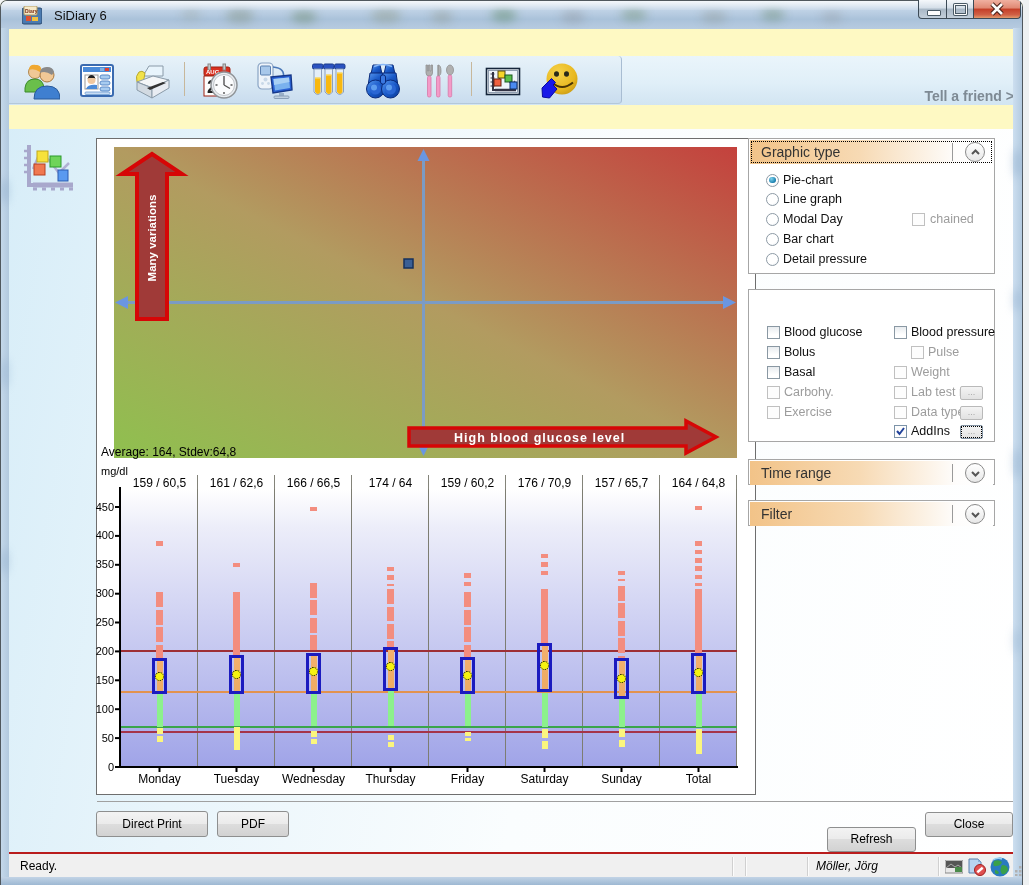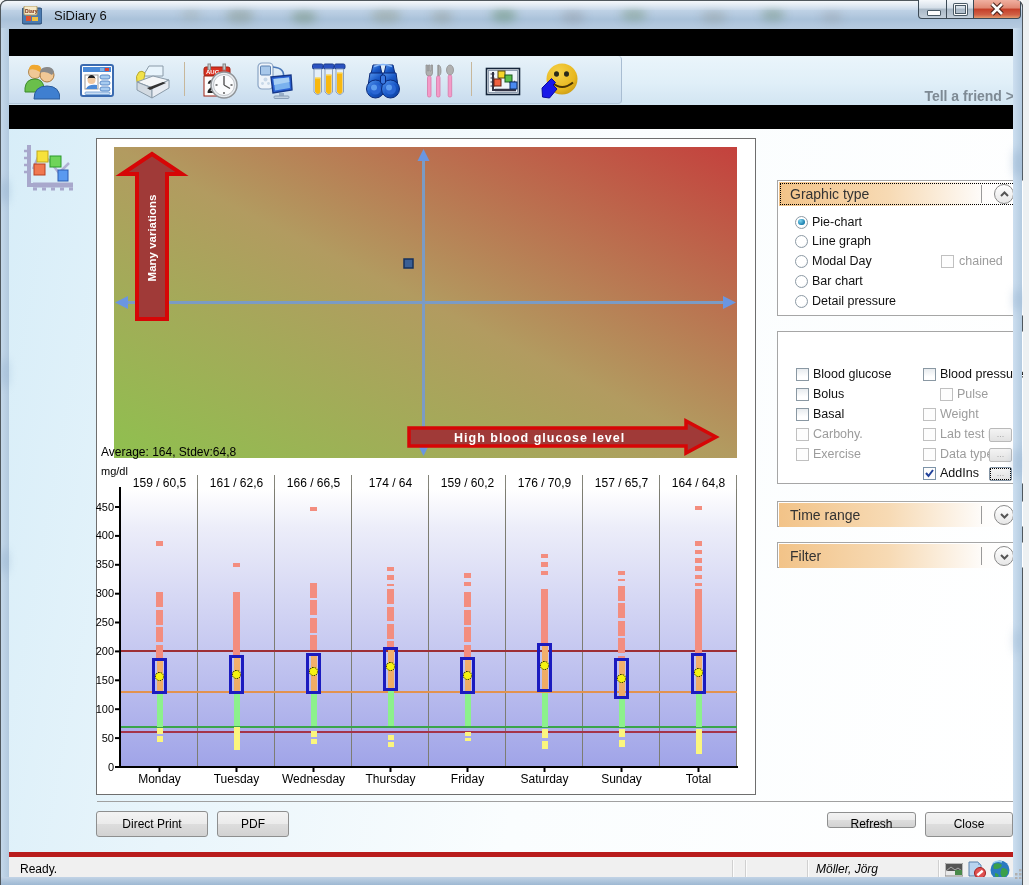--- a/index.html
+++ b/index.html
@@ -1,19 +1,19 @@
 <!DOCTYPE html>
 <html><head><meta charset="utf-8">
 <style>
 html,body{margin:0;padding:0;}
 body{width:1029px;height:885px;position:relative;overflow:hidden;
  font-family:"Liberation Sans",sans-serif;background:#f4f6f7;}
 .abs{position:absolute;}
 #win{position:absolute;left:0;top:0;width:1023px;height:885px;
- border-radius:7px 7px 0 0;background:#000000;box-shadow:0 0 0 1px #50585e inset;overflow:hidden;}
+ border-radius:7px 7px 0 0;background:#fef9c3;box-shadow:0 0 0 1px #50585e inset;overflow:hidden;}
 #titlebar{position:absolute;left:1px;top:1px;width:1021px;height:28px;
  border-radius:6px 6px 0 0;overflow:hidden;
  background:linear-gradient(180deg,#d2e0ee 0%,#bed1e5 35%,#aac2da 65%,#b7cbe0 100%);}
 .blob{position:absolute;border-radius:50%;filter:blur(5px);}
 #titletext{position:absolute;left:53px;top:7px;font-size:13px;color:#101010;}
 
 #winbtns{position:absolute;right:2px;top:0;height:19px;display:flex;}
 .wbtn{height:19px;border:1px solid #3c4a56;border-top:none;box-sizing:border-box;
  background:linear-gradient(180deg,#f5f8fb 0%,#d4dee8 45%,#a9b8c6 50%,#c3cfdb 100%);
  position:relative;}
@@ -67,21 +67,21 @@
 .pinkgap{position:absolute;width:7px;
  background:repeating-linear-gradient(180deg,#f38d7f 0,#f38d7f 15px,rgba(0,0,0,0) 15px,rgba(0,0,0,0) 17.5px);}
 .pinkdot{position:absolute;width:7px;
  background:repeating-linear-gradient(180deg,#f38d7f 0,#f38d7f 4.5px,rgba(0,0,0,0) 4.5px,rgba(0,0,0,0) 8.5px);}
 .greenbar{position:absolute;width:6px;background:#8cf18c;}
 .yellbar{position:absolute;width:6px;background:#fbf67e;}
 .orgbar{position:absolute;width:6px;background:linear-gradient(180deg,#f3b06e,#eeab62);}
 .bpbox{position:absolute;width:15px;border:3px solid #1b1bbf;background:transparent;box-sizing:border-box;}
 .med{position:absolute;width:9px;height:9px;border-radius:50%;background:#f6f310;border:1.3px dotted #000;box-sizing:border-box;}
 
-.panel{position:absolute;left:776px;width:247px;background:#fff;border:1px solid #a6a6a6;box-sizing:border-box;margin-top:42px;}
+.panel{position:absolute;left:747px;width:247px;background:#fff;border:1px solid #a6a6a6;box-sizing:border-box;}
 .phead{position:absolute;left:1px;top:1px;right:1px;height:24px;
  background:linear-gradient(90deg,#f2c388 0%,#f7dab4 45%,#fefdfc 85%,#ffffff 100%);}
 .phead.gray{background:linear-gradient(90deg,#c3c3c3 0%,#dcdcdc 45%,#fbfbfb 85%,#ffffff 100%);}
 .phead .t{position:absolute;left:11px;top:4px;font-size:14px;color:#333;}
 .phead .sep{position:absolute;right:40px;top:3px;width:1px;height:18px;background:#9a9a9a;}
 .cbtn{position:absolute;right:8px;top:2px;width:20px;height:20px;border-radius:50%;
  border:1px solid #8a8a8a;background:linear-gradient(180deg,#ffffff,#e7e7e7);box-sizing:border-box;}
 .chev{position:absolute;left:4.5px;width:9px;height:9px;}
 .focusdot{outline:1px dotted #000;outline-offset:-2px;}
 .rlab{position:absolute;font-size:12.5px;color:#101010;white-space:nowrap;}
@@ -95,21 +95,21 @@
 .cb.dis{border-color:#c0c0c0;background:#fdfdfd;}
 .cb.chk{border-color:#7c93a8;background:#fdfdfd;}
 .dots{position:absolute;width:23px;height:14px;border:1px solid #b9b9b9;border-radius:2px;
  background:linear-gradient(180deg,#f4f4f4,#e2e2e2);box-sizing:border-box;color:#a8a8a8;
  font-size:9px;text-align:center;line-height:11px;}
 
 .btn{position:absolute;border:1px solid #8e8f8f;border-radius:3px;box-sizing:border-box;
  background:linear-gradient(180deg,#f3f3f3 0%,#ebebeb 48%,#dddddd 50%,#d2d2d2 100%);
  font-size:12px;color:#000;text-align:center;}
 
-#status{position:absolute;left:1px;top:852px;width:1021px;height:25px;background:#f0f0f0;border-top:5px solid #b91c1c;}
+#status{position:absolute;left:1px;top:852px;width:1021px;height:25px;background:#f0f0f0;border-top:2px solid #b91c1c;}
 .ssep{position:absolute;top:3px;width:1px;height:19px;background:#d0d0d0;box-shadow:1px 0 0 #fcfcfc;}
 #bottomglass{position:absolute;left:1px;top:877px;width:1021px;height:8px;
  background:linear-gradient(180deg,#c2d4e6,#9db8d2);}
 #rightglass{position:absolute;right:1px;top:28px;width:9px;bottom:8px;background:linear-gradient(90deg,#cddff0,#b4cbe0);}
 #leftglass{position:absolute;left:1px;top:28px;width:8px;bottom:8px;background:linear-gradient(90deg,#c4d8ea,#b2c9de);}
 </style></head><body>
 
 <div id="win">
 <div id="titlebar">
 <div class="blob" style="left:225px;top:8px;width:28px;height:14px;background:#8a9a90;opacity:0.55"></div>
@@ -519,21 +519,21 @@
           <div class="cbtn">
             <svg class="chev" style="top:5px" viewBox="0 0 9 9">
               <path d="M1 3 L4.5 6.5 L8 3" stroke="#555" stroke-width="2" fill="none"></path>
             </svg>
           </div>
         </div>
       </div>
 <div class="abs" style="left:96px;top:672px;width:916px;height:1px;background:#a0a0a0"></div>
 <div class="btn" style="left:95px;top:682px;width:112px;height:26px;line-height:24px">Direct Print</div>
 <div class="btn" style="left:216px;top:682px;width:72px;height:26px;line-height:24px">PDF</div>
-<div class="btn" style="left:826px;top:683px;width:89px;height:16px;line-height:23px">Refresh</div>
+<div class="btn" style="left:826px;top:698px;width:89px;height:25px;line-height:23px">Refresh</div>
 <div class="btn" style="left:924px;top:683px;width:88px;height:25px;line-height:23px">Close</div>
 </div>
 <div id="status">
 <div class="abs" style="left:19px;top:5px;font-size:12px;color:#000;">Ready.</div>
 <div class="ssep" style="left:731px"></div>
 <div class="ssep" style="left:744px"></div>
 <div class="ssep" style="left:806px"></div>
 <div class="abs" style="left:815px;top:5px;font-size:12px;color:#000;font-style:italic;">Möller, Jörg</div>
 <div class="ssep" style="left:937px"></div>
 <svg class="abs" style="left:944px;top:6px" width="18" height="14">

